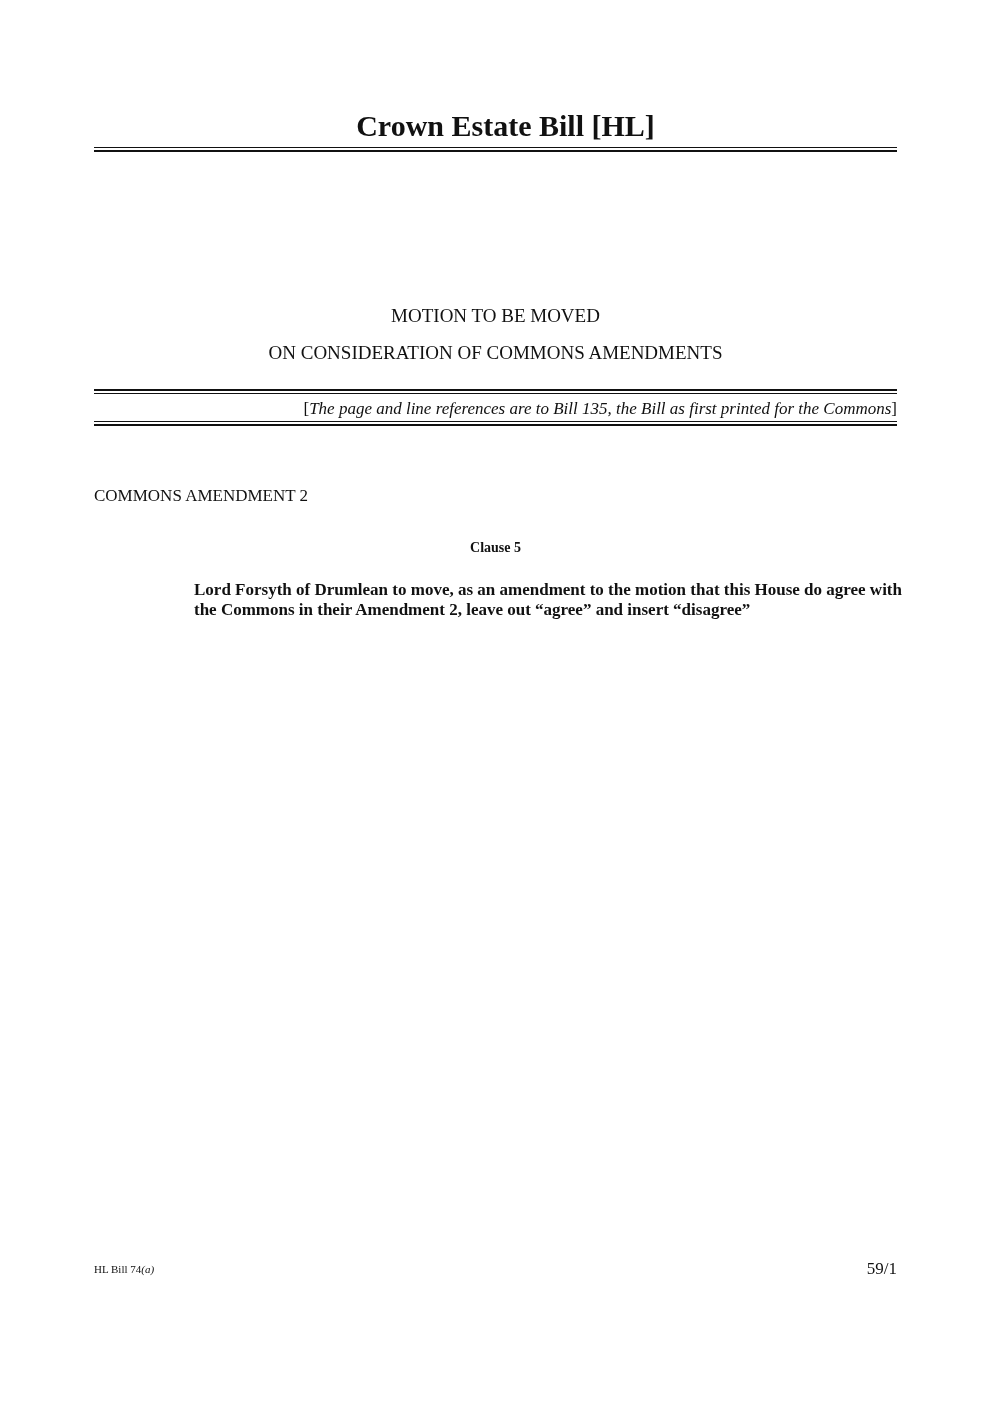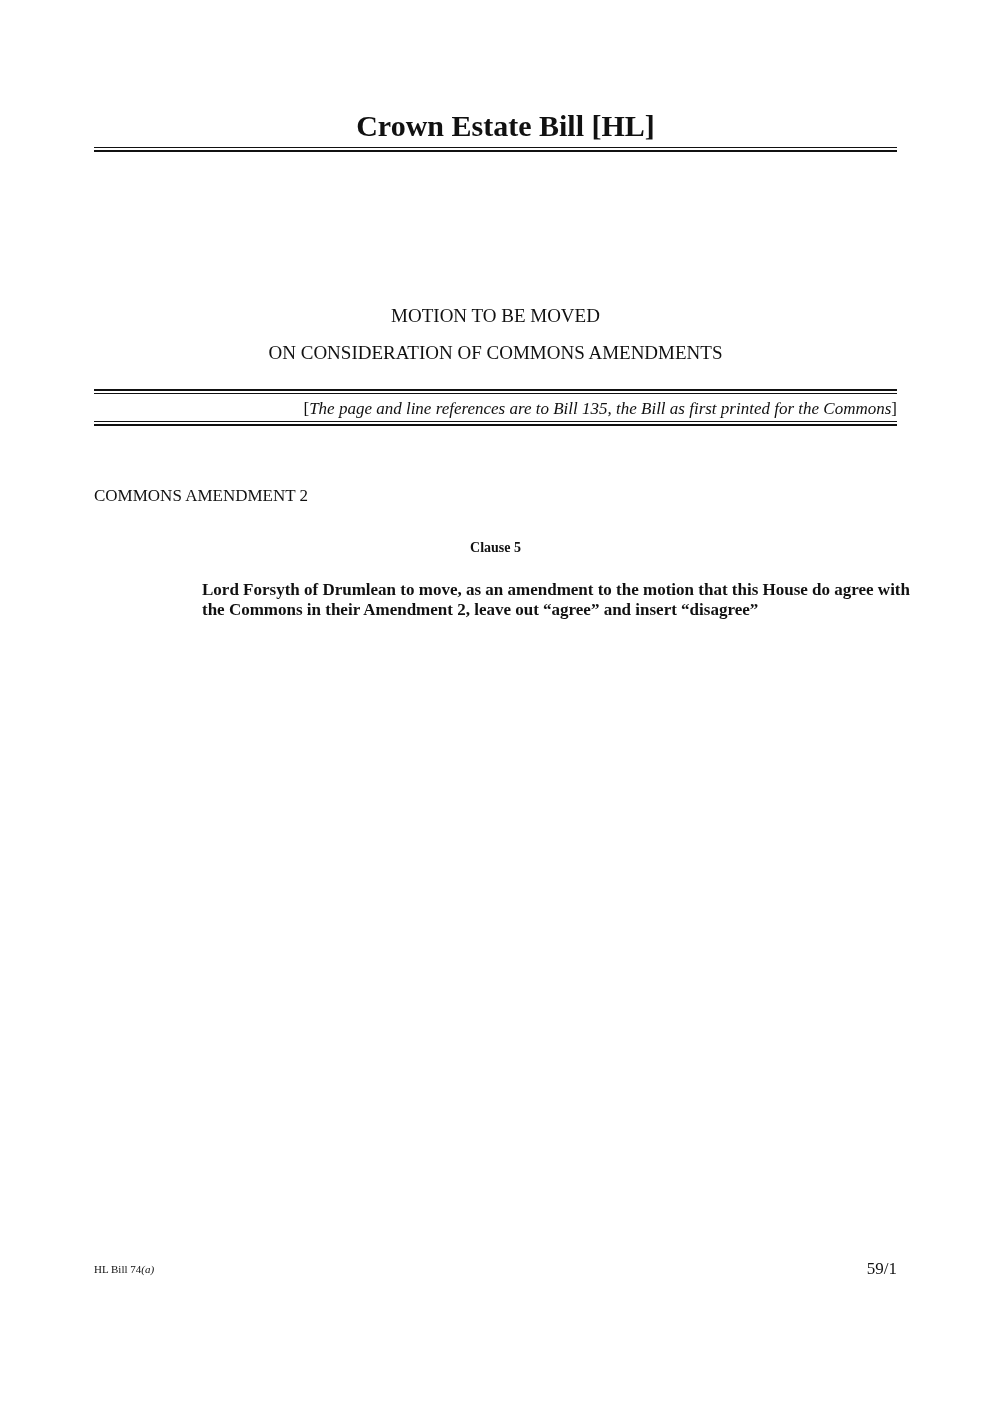--- a/index.html
+++ b/index.html
@@ -64,21 +64,21 @@
       position: absolute;
       left: 94px; width: 803px;
       top: 537px;
       text-align: center;
       font-size: 14px;
       font-weight: bold;
       line-height: 22px;
     }
     .motion-text {
       position: absolute;
-      left: 202px; width: 708px;
+      left: 194px; width: 708px;
       top: 580px;
       font-size: 17px;
       font-weight: bold;
       line-height: 20px;
       text-align: justify;
       margin: 0;
     }
     .footer-left {
       position: absolute;
       left: 94px;

